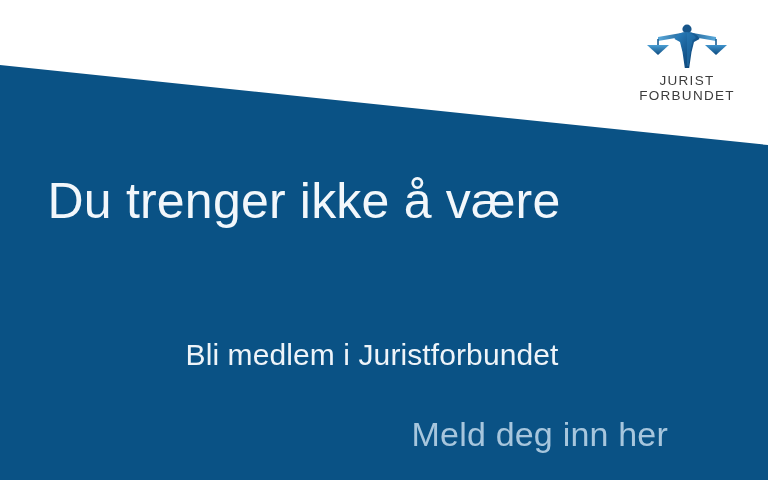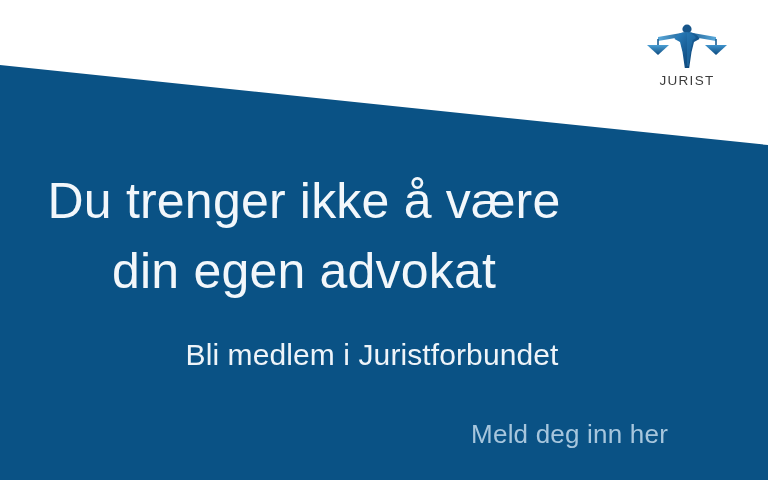--- a/index.html
+++ b/index.html
@@ -104,21 +104,21 @@
   
   .cta {
     position: absolute;
     right: 100px;
     top: 408px;
     z-index: 4;
     text-align: right;
   }
   .cta-text {
     font-family: "Liberation Sans", "DejaVu Sans", sans-serif;
-    font-size: 26px;
+    font-size: 34px;
     font-weight: 400;
     line-height: 36px;
     color: #a7c6dd;
     letter-spacing: 0.2px;
     white-space: nowrap;
     cursor: pointer;
   }
 </style>
 </head>
 <body>
@@ -175,26 +175,26 @@
                L 40.8 46
                L 38.5 30
                L 36 20
                L 30.5 17
                C 32 13, 36 10, 43 10 Z" fill="url(#gradBody)"></path>
 
       <path d="M43 11 C 47.5 11, 50.5 13, 52 16 L 48.6 18 L 46.4 29 L 44.6 44 L 43 44 Z" fill="#2b7ebb" opacity="0.45"></path>
     </svg>
     <span class="logo-wordmark">
       <span class="logo-line">JURIST</span>
+      <span class="logo-line">FORBUNDET</span>
     </span>
   </div>
 
   <div class="headline">
     <span class="headline-line">Du trenger ikke å være</span>
-    <span class="headline-line">din egen advokat</span>
   </div>
 
   <div class="subtitle">
     <span class="subtitle-text">Bli medlem i Juristforbundet</span>
   </div>
 
   <div class="cta">
     <span class="cta-text">Meld deg inn her</span>
   </div>
 

